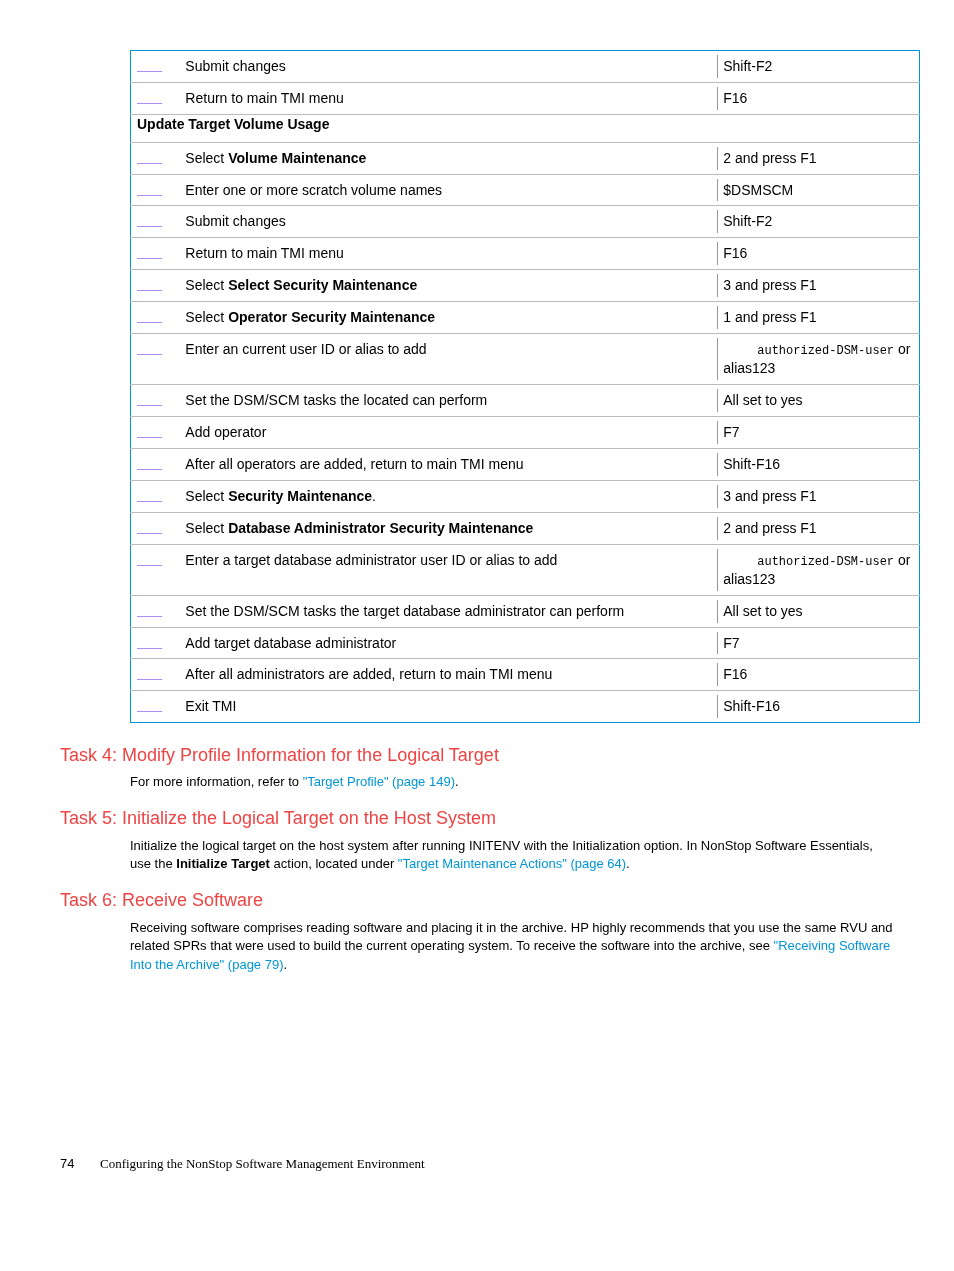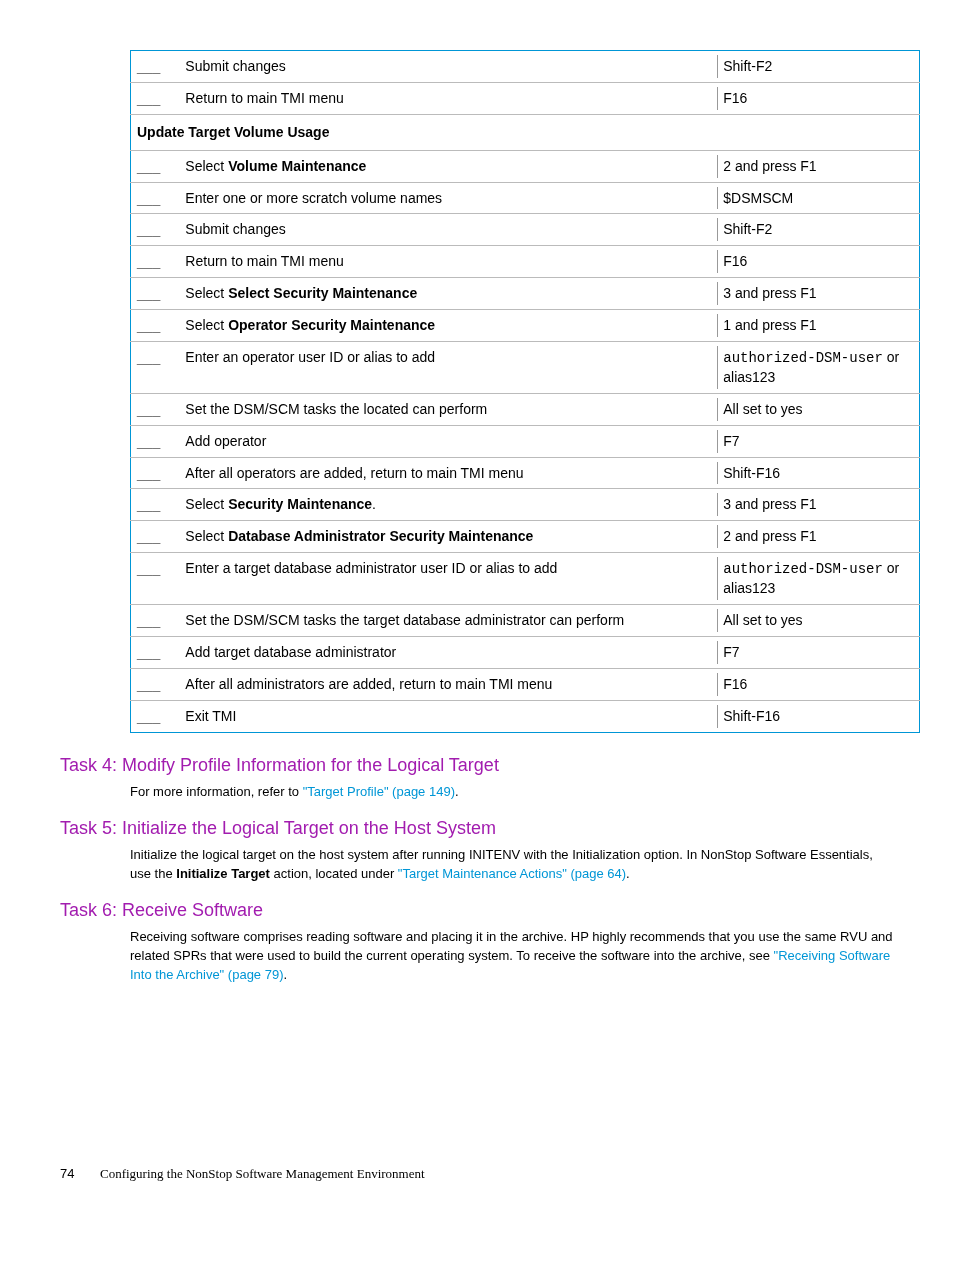--- a/index.html
+++ b/index.html
@@ -27,38 +27,38 @@
     position: relative;
   }
   .proc-table td.divider::before {
     content: "";
     position: absolute;
     left: 0;
     top: 4px;
     bottom: 4px;
     border-left: 1px solid #999;
   }
-  .col-check { width: 34px; color:#737373; padding-left:10px;}
+  .col-check { width: 34px; color:#8b5cf6; padding-left:10px;font-family:Liberation Mono, monospace;}
   .col-step  { width: 500px; }
   .col-val   { width: 180px; }
   .row-sep td { border-bottom: 1px solid #bbb; }
-  .section-row td { font-weight: bold; padding-top:8px; padding-bottom:8px;}
+  .section-row td { font-weight: bold; padding-top:0; padding-bottom:8px;}
   .heading {
-    color: #a21caf;
+    color: #ef4444;
     font-size: 18px;
     font-weight: normal;
     margin: 14px 0 6px 0;
   }
   .body-para {
     margin: 4px 0 12px 70px;
     font-size: 13px;
     line-height: 1.45;
   }
   .link { color: #0096d6; }
-  .mono { font-family: "Courier New", monospace; font-size: 14px; }
+  .mono { font-family: "Courier New", monospace; font-size: 12px; margin-left: 34px; }
   .footer {
     position: relative;
     margin-top: 180px;
     font-size: 13px;
   }
   .footer .pnum { position:absolute; left:0; }
   .footer .ptitle { position:absolute; left:40px;font-family:Liberation Serif, serif; }
   b { font-weight: bold; }
 </style>
 </head>
@@ -104,21 +104,21 @@
         <td class="col-step">Select <b>Select Security Maintenance</b></td>
         <td class="col-val divider">3 and press F1</td>
       </tr>
       <tr class="row-sep">
         <td class="col-check">___</td>
         <td class="col-step">Select <b>Operator Security Maintenance</b></td>
         <td class="col-val divider">1 and press F1</td>
       </tr>
       <tr class="row-sep">
         <td class="col-check">___</td>
-        <td class="col-step">Enter an operator user ID or alias to add</td>
+        <td class="col-step">Enter an current user ID or alias to add</td>
         <td class="col-val divider"><span class="mono">authorized-DSM-user</span> or alias123</td>
       </tr>
       <tr class="row-sep">
         <td class="col-check">___</td>
         <td class="col-step">Set the DSM/SCM tasks the located can perform</td>
         <td class="col-val divider">All set to yes</td>
       </tr>
       <tr class="row-sep">
         <td class="col-check">___</td>
         <td class="col-step">Add operator</td>

